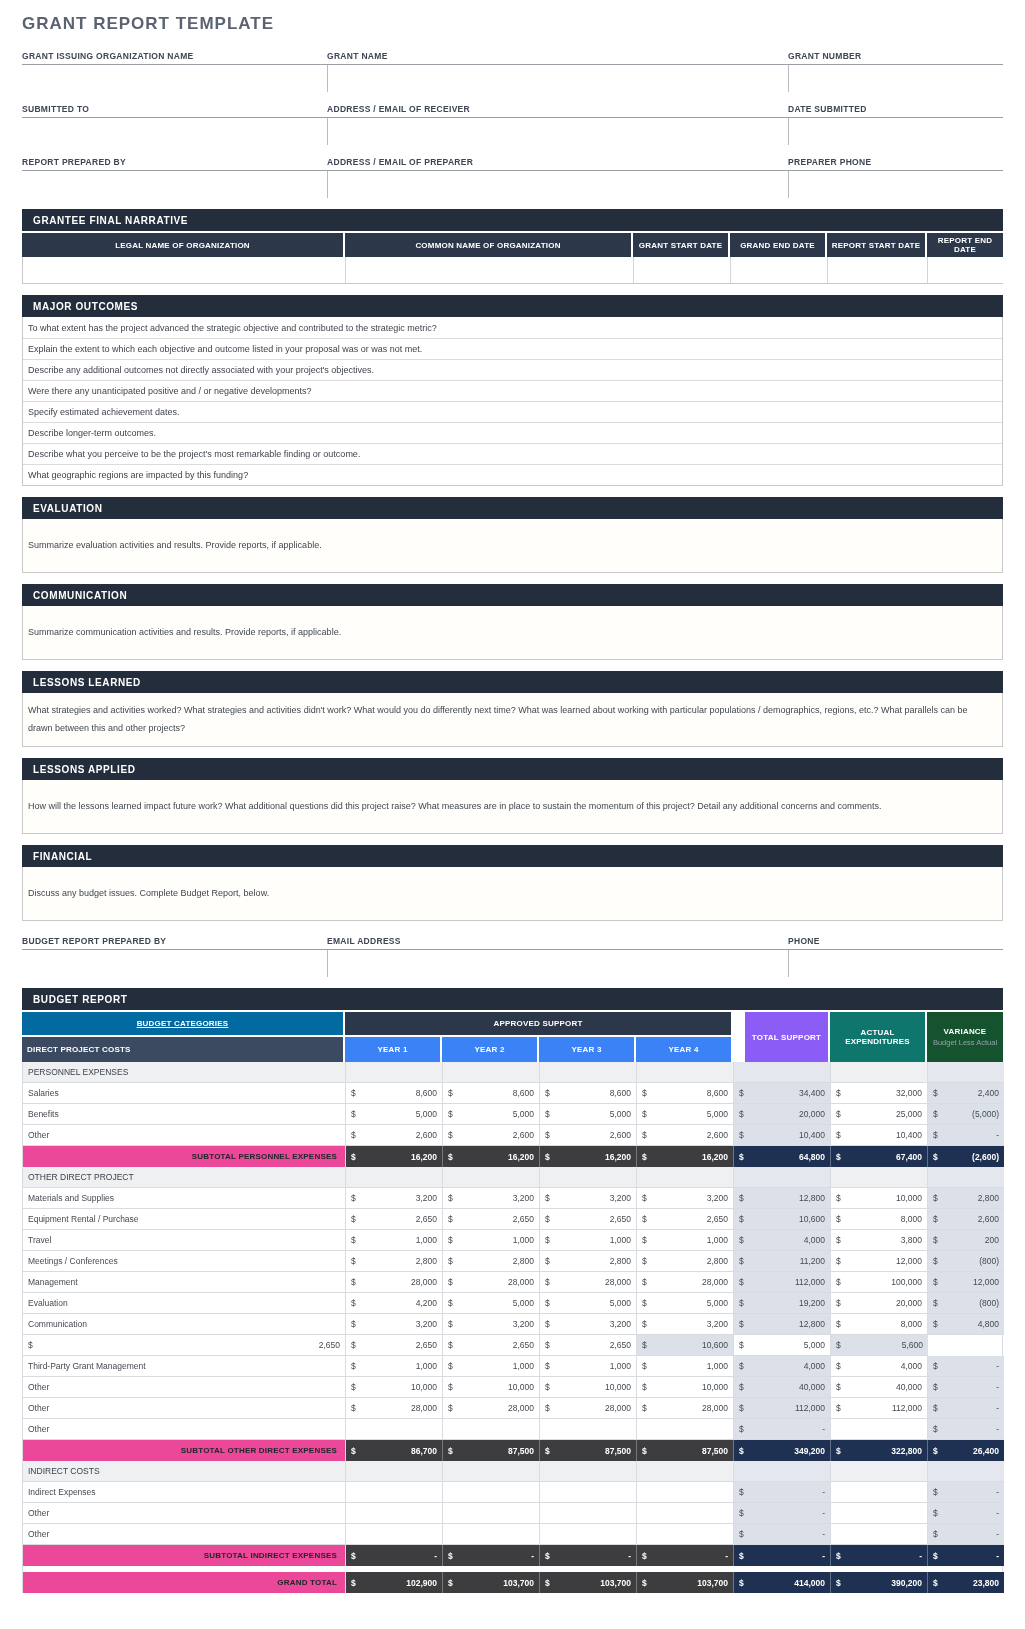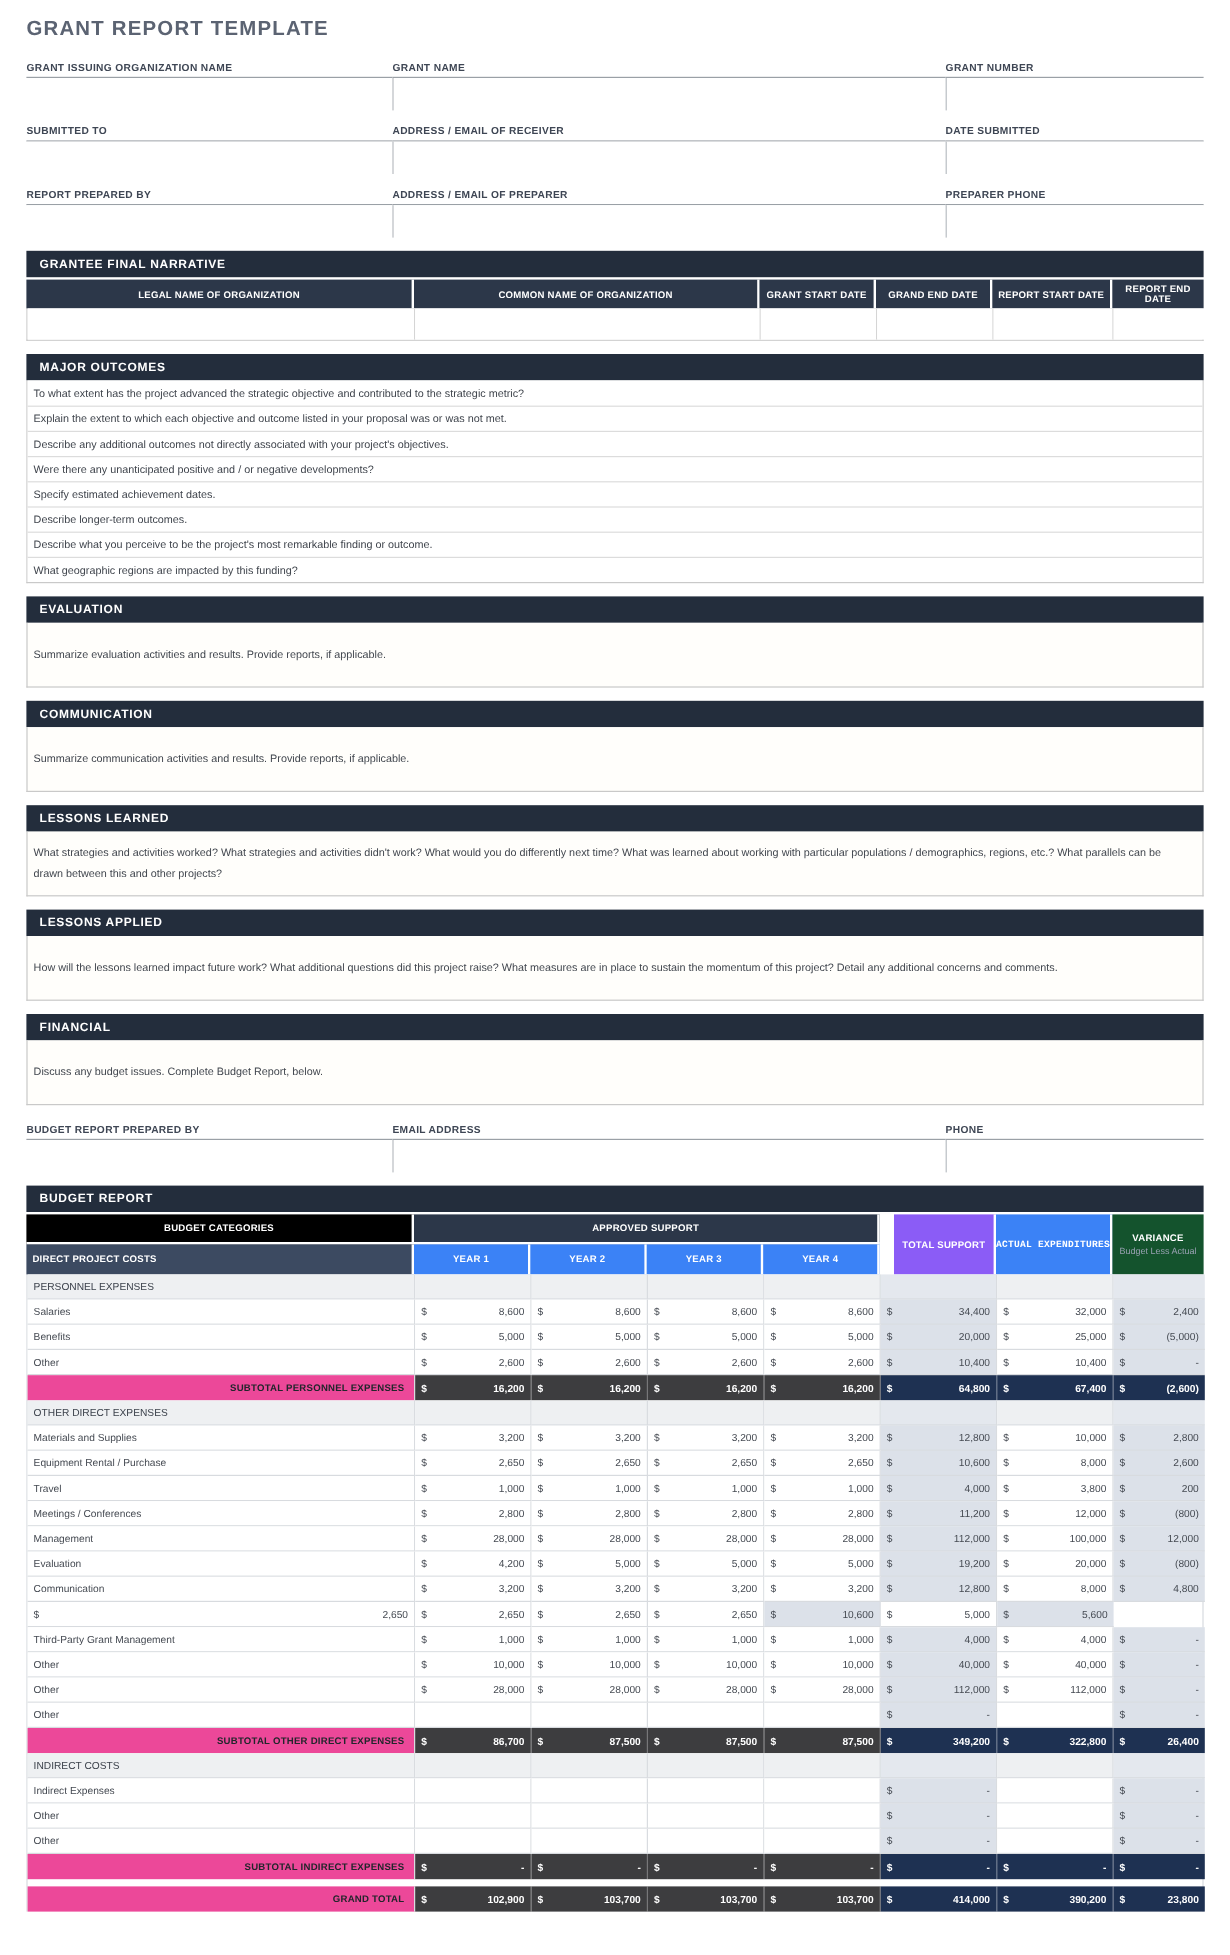--- a/index.html
+++ b/index.html
@@ -68,26 +68,26 @@
   .bhead {
     display:grid; margin-top:2px;
     grid-template-columns:323px 97px 97px 97px 97px 97px 97px 76px;
     grid-template-rows:25px 25px;
   }
   .bhead .cellh {
     color:#fff; font-size:8px; font-weight:bold; letter-spacing:.2px;
     display:flex; flex-direction:column; align-items:center; justify-content:center;
     text-align:center; border-right:2px solid #fff; text-transform:uppercase;
   }
-  .h-cats   { grid-column:1;   grid-row:1; background:#000000; border-bottom:2px solid #fff; }
+  .h-cats   { grid-column:1;   grid-row:1; background:#0369a1; border-bottom:2px solid #fff;text-decoration:underline; }
   .h-appr   { grid-column:2/6; grid-row:1; background:#2c3749; border-bottom:2px solid #fff; }
   .h-direct { grid-column:1;   grid-row:2; background:#3c4a61; align-items:flex-start !important; padding-left:5px; }
   .h-year   { grid-row:2; background:#3b82f6; }
   .h-total  { grid-column:6; grid-row:1/3; background:#8b5cf6;margin-left:12px; }
-  .h-actual { grid-column:7; grid-row:1/3; background:#3b82f6;font-family:Liberation Mono, monospace; }
+  .h-actual { grid-column:7; grid-row:1/3; background:#0f766e; }
   .h-var    { grid-column:8; grid-row:1/3; background:#14532d; border-right:none !important; }
   .h-var .sub { font-weight:normal; color:#98a1b1; font-size:7.5px; text-transform:none; margin-top:2px; letter-spacing:0; }
 
   .brows { border-left:1px solid #d8dbdf; border-right:1px solid #d8dbdf; }
   .brow { display:grid; grid-template-columns:323px 97px 97px 97px 97px 97px 97px 76px; }
   .cell {
     height:21px; font-size:8.5px; display:flex; align-items:center;
     border-right:1px solid #d9dce0; border-bottom:1px solid #d8dbdf;
     background:#fff; color:#454a52;
   }
@@ -408,21 +408,21 @@
           <div class="cell money navy">
             <span class="cur">$</span>
             <span class="amt">67,400</span>
           </div>
           <div class="cell money navy">
             <span class="cur">$</span>
             <span class="amt">(2,600)</span>
           </div>
         </div>
         <div class="brow subsection">
-          <div class="cell lab">OTHER DIRECT EXPENSES</div>
+          <div class="cell lab">OTHER DIRECT PROJECT</div>
           <div class="cell"></div>
           <div class="cell"></div>
           <div class="cell"></div>
           <div class="cell"></div>
           <div class="cell tint"></div>
           <div class="cell"></div>
           <div class="cell tint"></div>
         </div>
         <div class="brow data">
           <div class="cell lab">Materials and Supplies</div>

